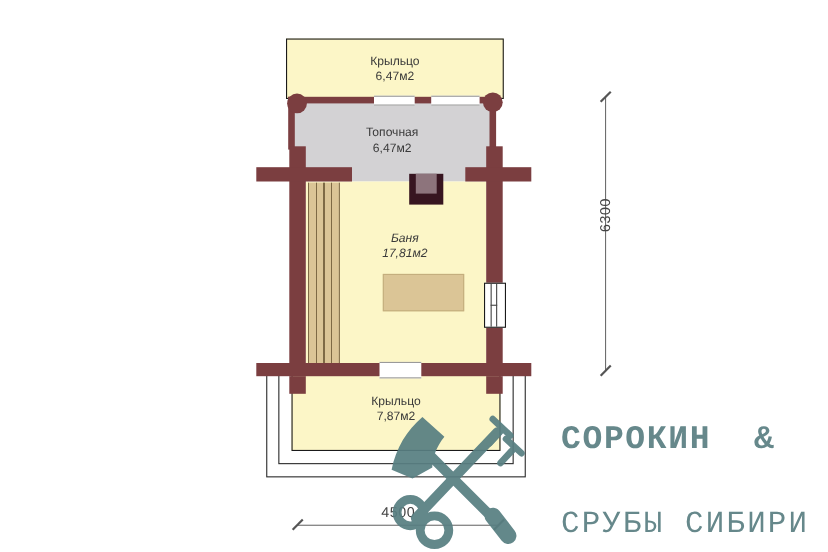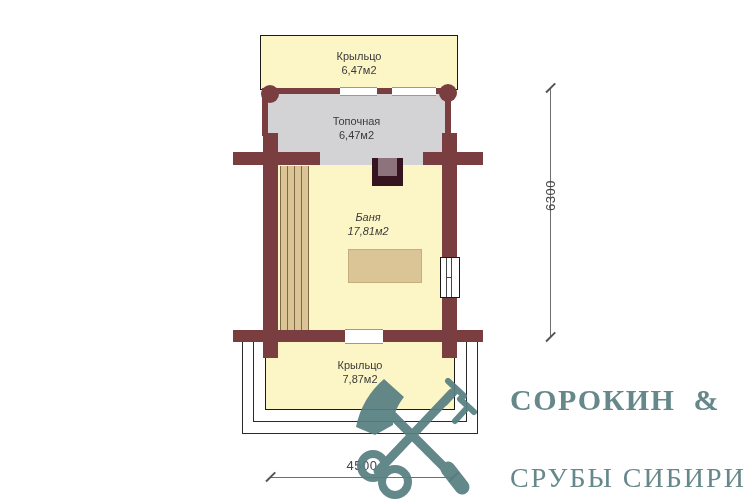--- a/index.html
+++ b/index.html
@@ -57,21 +57,21 @@
   .dim-v{left:550px;top:88px;width:1px;height:249px;}
   .dim-h{left:270px;top:477px;width:183px;height:1px;}
   .tick{width:13px;height:1.6px;background:#555;z-index:5;}
   .tick-r{transform:rotate(-45deg);}
   .dim-text{color:#444;font-size:13px;z-index:5;letter-spacing:0.5px;}
   .dim-text-v{left:527px;top:188px;transform:rotate(-90deg);transform-origin:center;width:46px;text-align:center;}
   .dim-text-h{left:332px;top:458px;width:60px;text-align:center;}
   
   .logo-icon{left:348px;top:363px;width:135px;height:139px;z-index:10;opacity:0.93;}
   .logo-text{left:510px;top:381px;width:240px;z-index:10;color:var(--logo,#66888b);
-    font-family:Liberation Serif, serif;}
+    font-family:Liberation Mono, monospace;}
   .logo-l1,.logo-l2{font-size:30px;font-weight:bold;letter-spacing:1.5px;line-height:38px;white-space:pre;}
   .logo-l3{font-size:28px;font-weight:normal;letter-spacing:2px;line-height:36px;white-space:pre;margin-top:41px;}
 </style>
 </head>
 <body>
 
 <div id="canvas">
 
   <div class="abs step step2"></div>
   <div class="abs step step1"></div>

